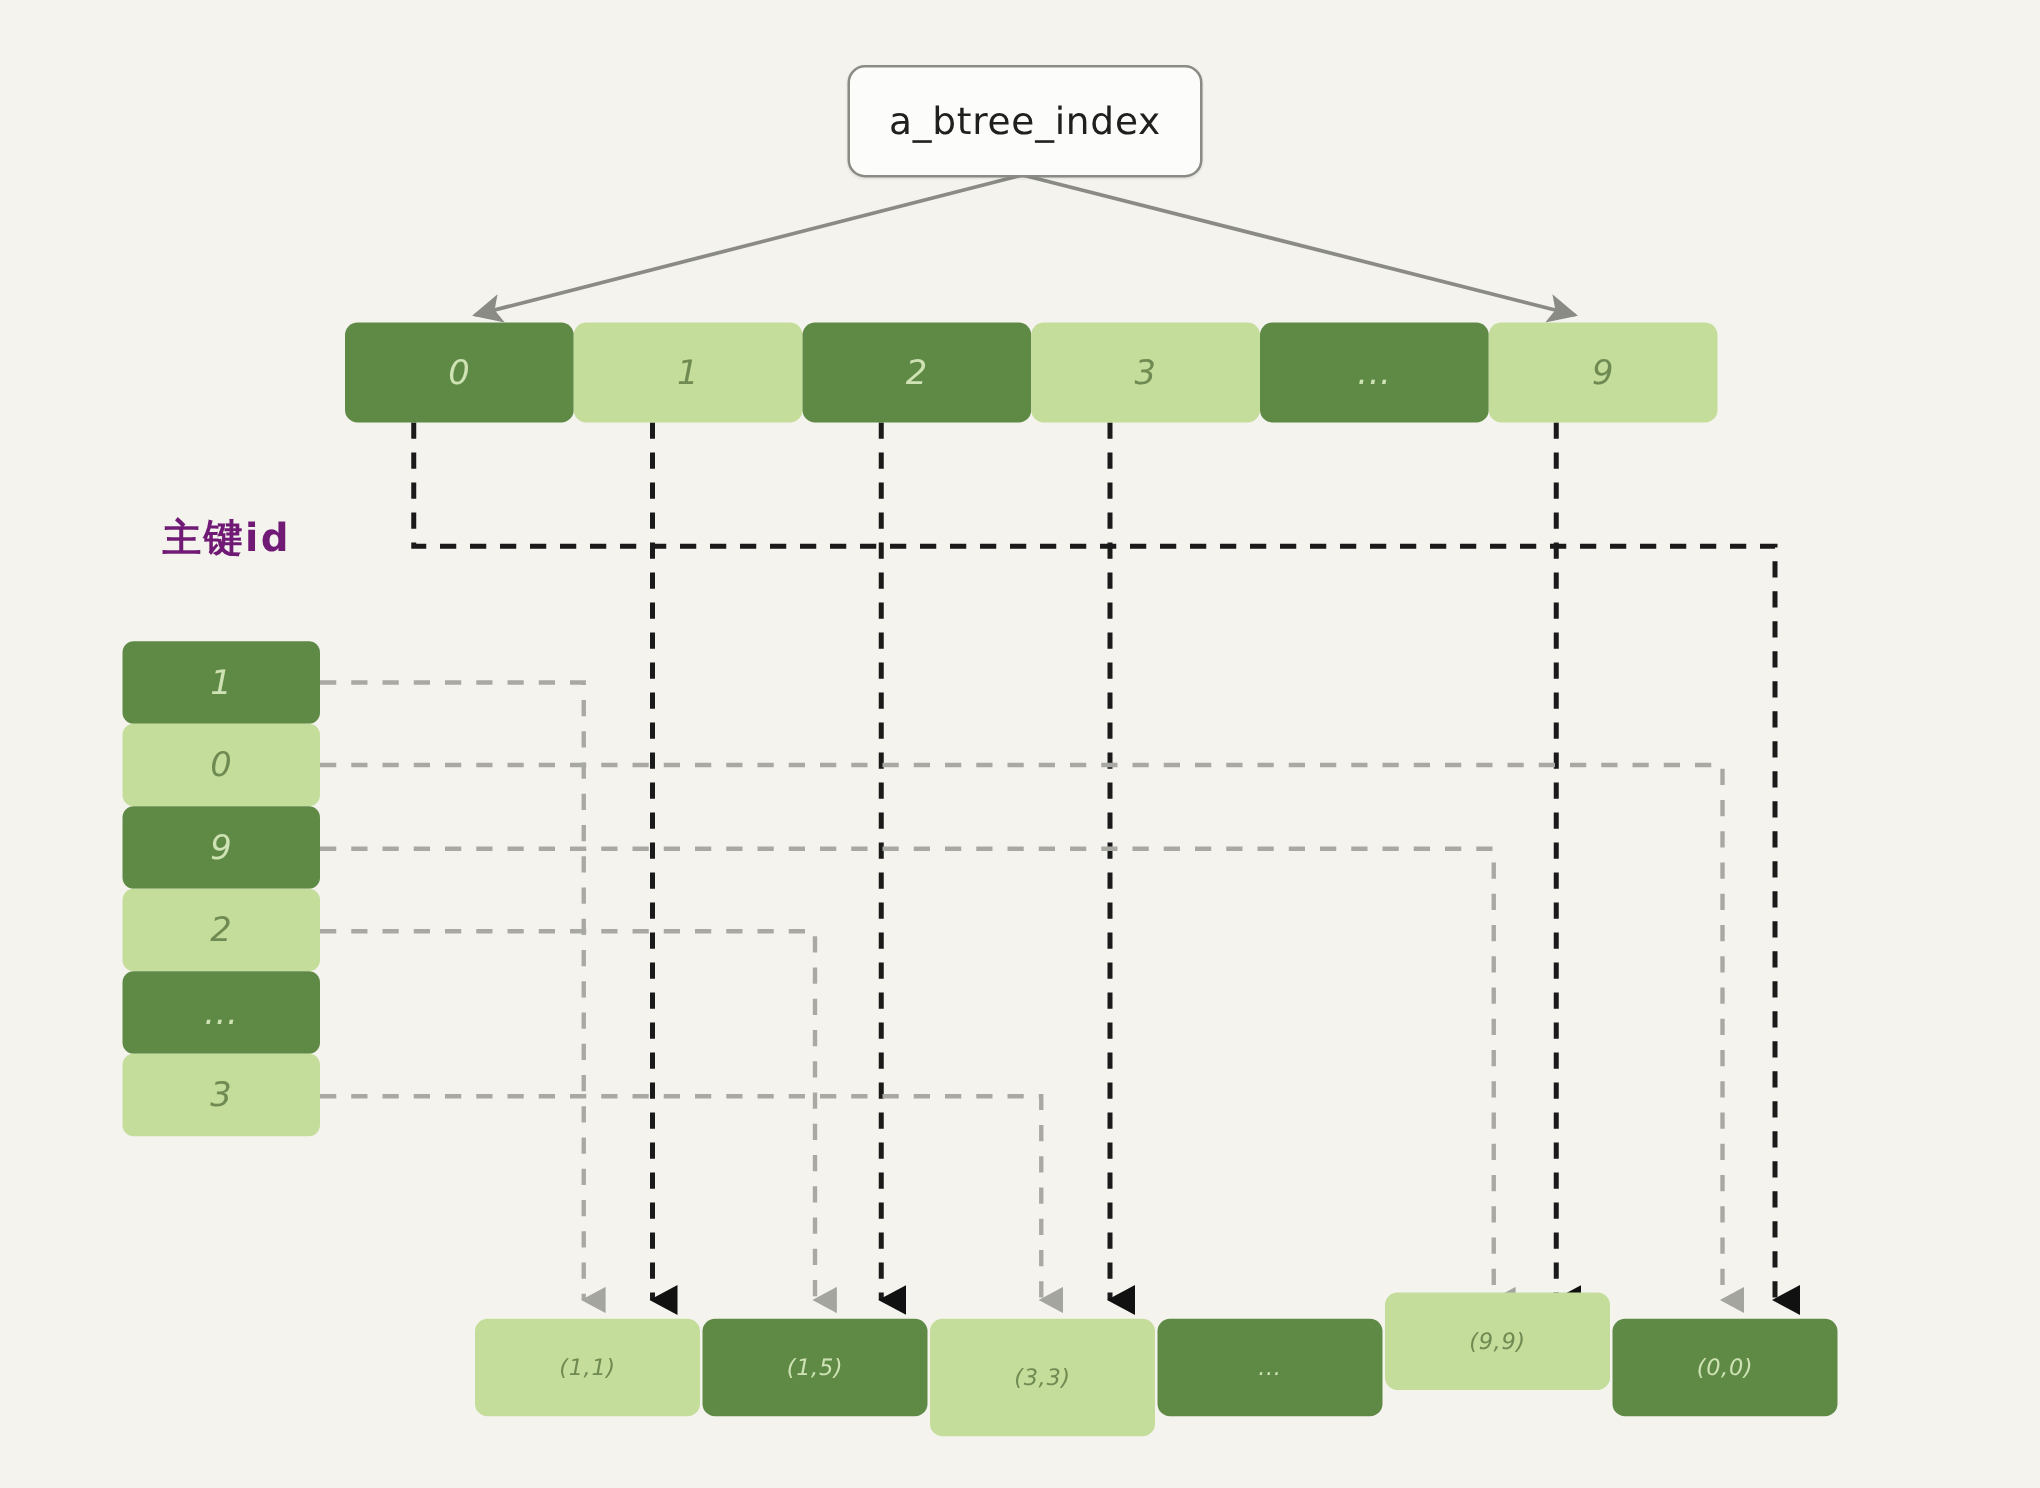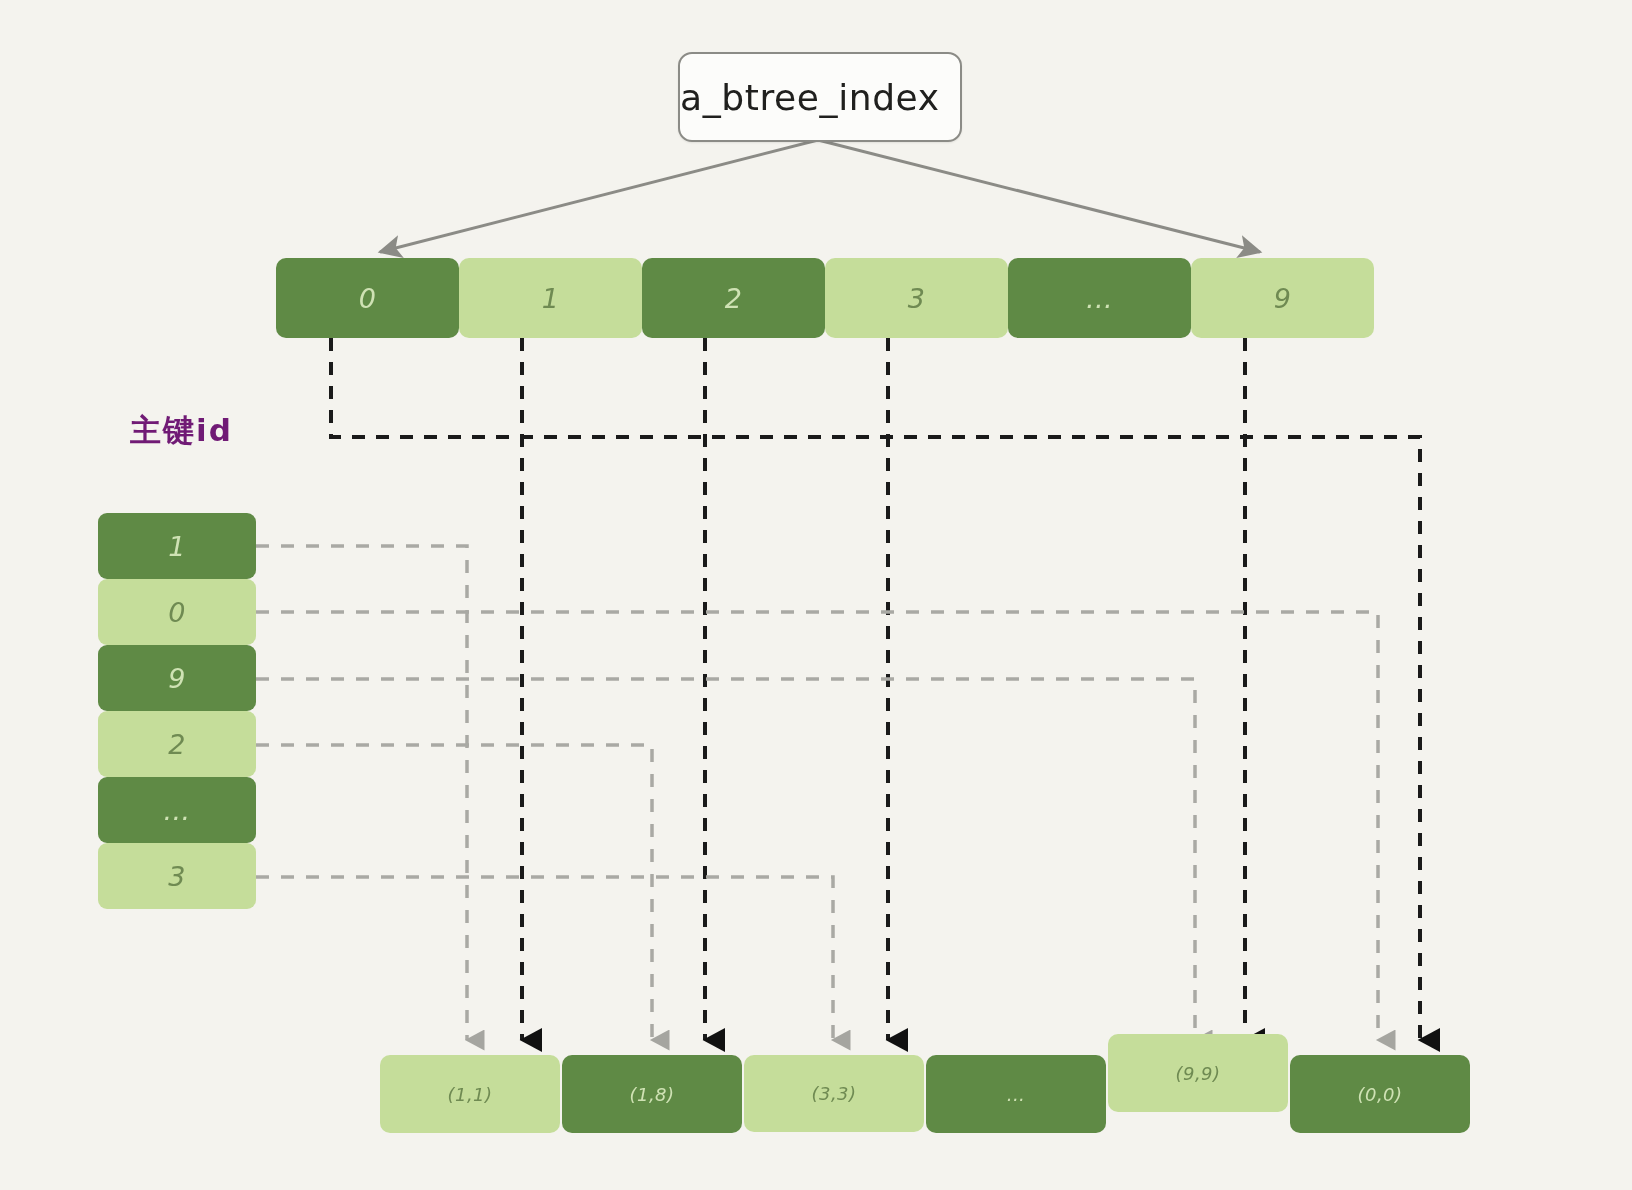--- a/index.html
+++ b/index.html
@@ -24,23 +24,23 @@
     user-select:none;
   }
   .node.dark{background:#5f8a45;color:#cfe2b4;}
   .node.light{background:#c5dd9a;color:#6f8a52;}
 
   .title-box{
     position:absolute;
     background:#fcfcfa;
     border:2px solid #8b8b86;
     border-radius:14px;
-    display:flex;align-items:center;justify-content:flex-start;
+    display:flex;align-items:center;justify-content:center;
     color:#20201e;
-    font-size:36px;
+    font-size:30px;
     letter-spacing:.6px;
     box-shadow:0 1px 2px rgba(0,0,0,.08);
   }
 
   .sidelabel{
     position:absolute;
     color:#701a75;
     font-size:31px;
     font-weight:600;
     letter-spacing:2px;
@@ -147,23 +147,23 @@
     <div class="node light" style="left:98px;top:843px;width:158px;height:66px;">
       <span>3</span>
     </div>
   </div>
 
   <div class="leaf-row">
     <div class="node light" style="left:380px;top:1055px;width:180px;height:78px;">
       <span>(1,1)</span>
     </div>
     <div class="node dark" style="left:562px;top:1055px;width:180px;height:78px;">
-      <span>(1,8)</span>
+      <span>(1,5)</span>
     </div>
-    <div class="node light" style="left:744px;top:1055px;width:180px;height:77px;">
+    <div class="node light" style="left:744px;top:1055px;width:180px;height:94px;">
       <span>(3,3)</span>
     </div>
     <div class="node dark" style="left:926px;top:1055px;width:180px;height:78px;">
       <span>...</span>
     </div>
     <div class="node light" style="left:1108px;top:1034px;width:180px;height:78px;">
       <span>(9,9)</span>
     </div>
     <div class="node dark" style="left:1290px;top:1055px;width:180px;height:78px;border-radius:10px;">
       <span>(0,0)</span>

